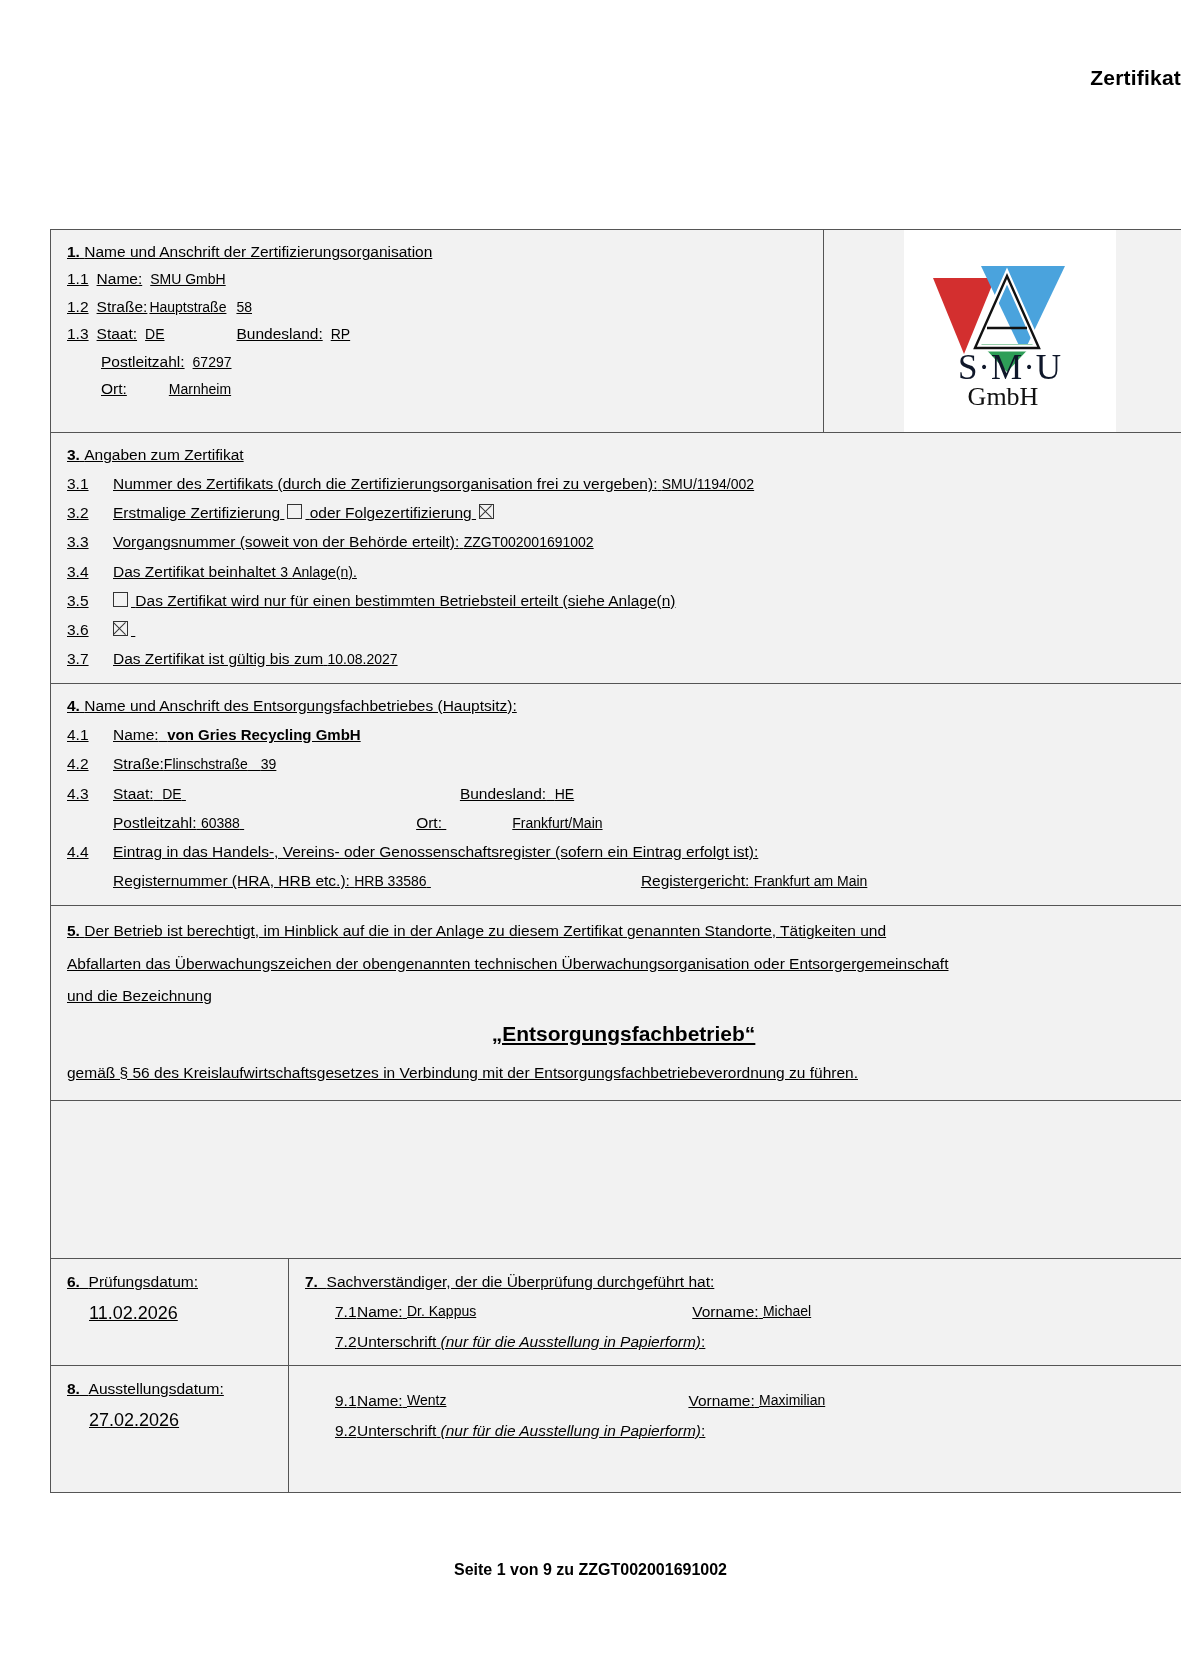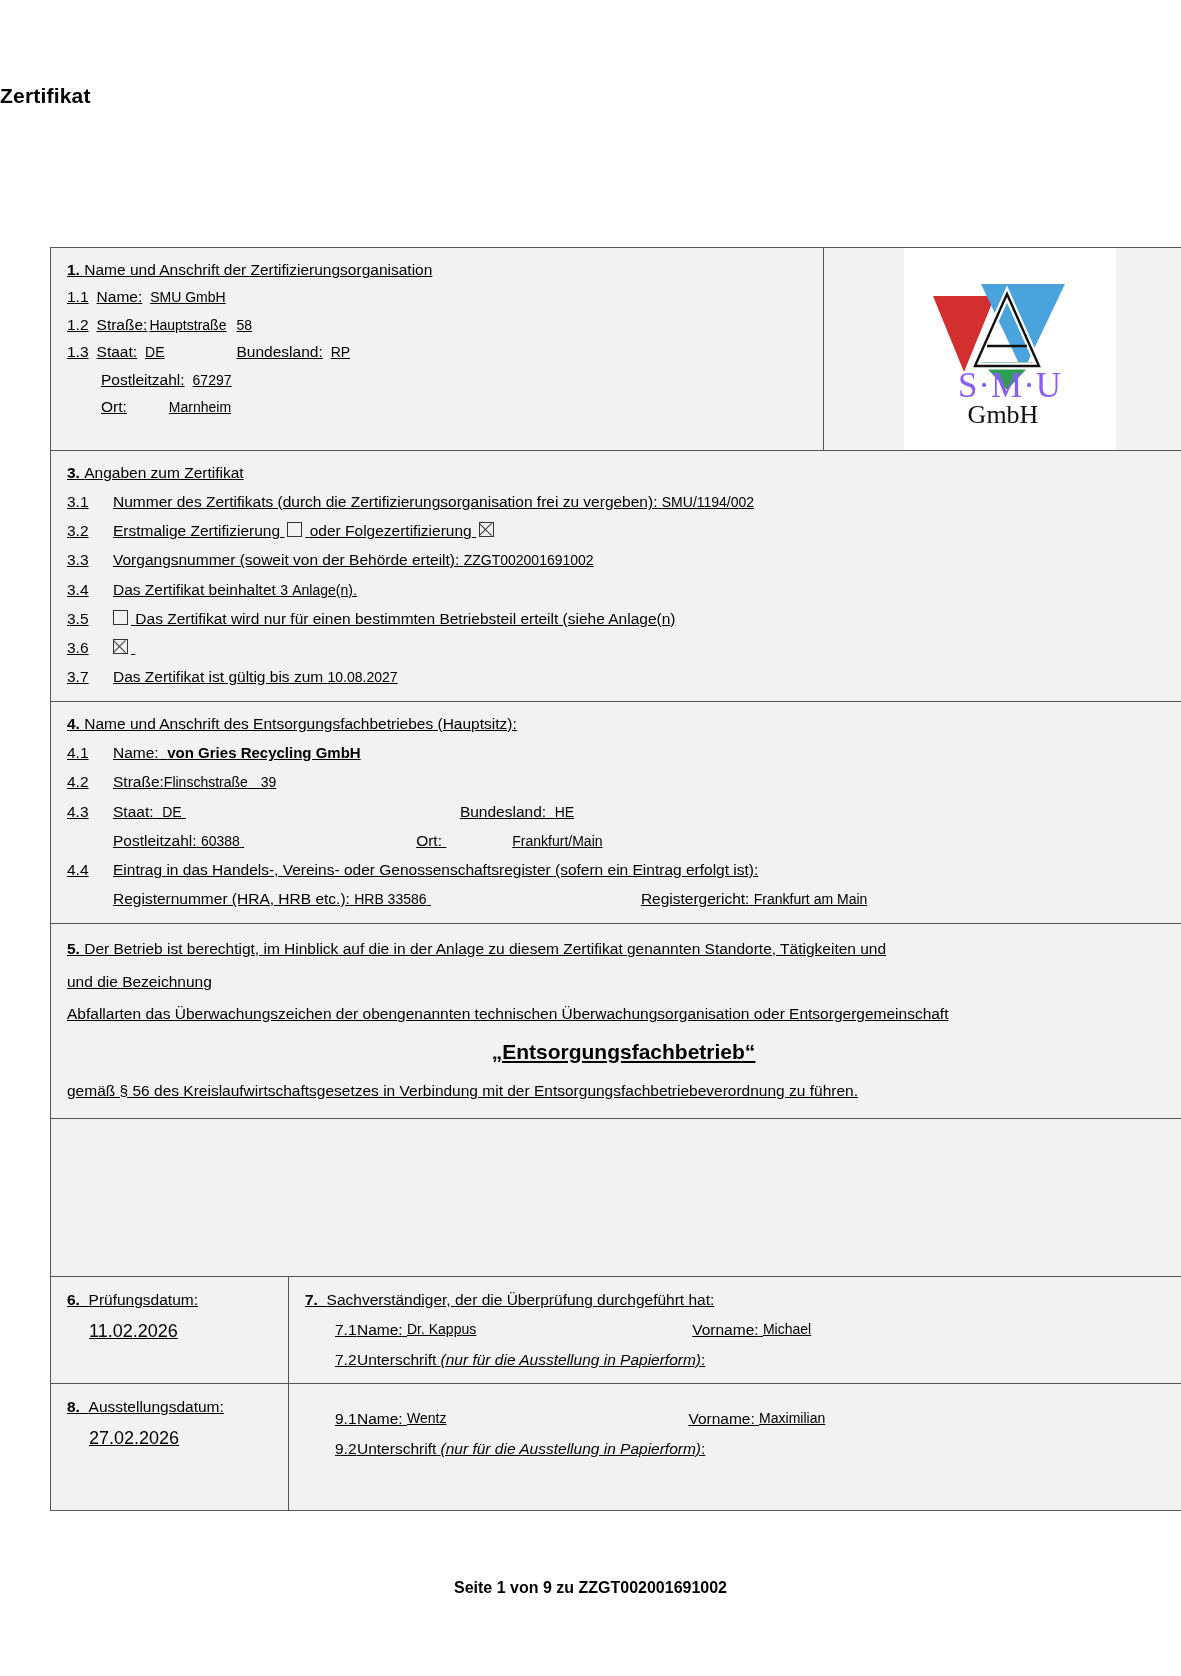--- a/index.html
+++ b/index.html
@@ -15,24 +15,24 @@
     position: relative;
   }
   .page {
     width: 1181px;
     height: 1676px;
     box-sizing: border-box;
     padding: 0;
     position: relative;
   }
   .doc-title {
-    text-align: left;
+    text-align: right;
     font-size: 21px;
     font-weight: bold;
-    margin-top: 84px;
+    margin-top: 66px;
     letter-spacing: 0.2px;
   }
   .frame {
     position: absolute;
     left: 50px;
     top: 163px;
     width: 1147px;
     border: 1px solid #555;
     box-sizing: border-box;
     text-decoration: underline;
@@ -88,21 +88,21 @@
   }
   .logo-inner { position: relative; width: 190px; height: 190px; }
   .logo-text-top {
     position: absolute;
     left: 0; right: 0;
     top: 112px;
     text-align: center;
     font-family: "Liberation Serif", serif;
     font-size: 35px;
     letter-spacing: 1px;
-    color: #8b5cf6;
+    color: #0f172a;
   }
   .logo-text-bot {
     position: absolute;
     left: 0; right: 14px;
     top: 146px;
     text-align: center;
     font-family: "Liberation Serif", serif;
     font-size: 26px;
     color: #111;
   }
@@ -322,22 +322,22 @@
         <span class="ind-body">
           <span>Registernummer (HRA, HRB etc.):</span>&nbsp;<span class="val">HRB 33586</span>
           <span style="display:inline-block;width:210px"></span><span>Registergericht:</span>&nbsp;<span class="val">Frankfurt am Main</span>
         </span>
       </div>
     </div>
 
     <div class="section">
       <div class="sec5">
         <p><b>5.</b>&nbsp;<span>Der Betrieb ist berechtigt, im Hinblick auf die in der Anlage zu diesem Zertifikat genannten Standorte, Tätigkeiten und</span></p>
+        <p>Abfallarten das Überwachungszeichen der obengenannten technischen Überwachungsorganisation oder Entsorgergemeinschaft</p>
         <p>und die Bezeichnung</p>
-        <p>Abfallarten das Überwachungszeichen der obengenannten technischen Überwachungsorganisation oder Entsorgergemeinschaft</p>
         <div class="big">„Entsorgungsfachbetrieb“</div>
         <p style="margin-bottom:0">gemäß § 56 des Kreislaufwirtschaftsgesetzes in Verbindung mit der Entsorgungsfachbetriebeverordnung zu führen.</p>
       </div>
     </div>
 
     <div class="section blank"></div>
 
     <div class="section">
       <div class="two-col">
         <div class="col-left">

